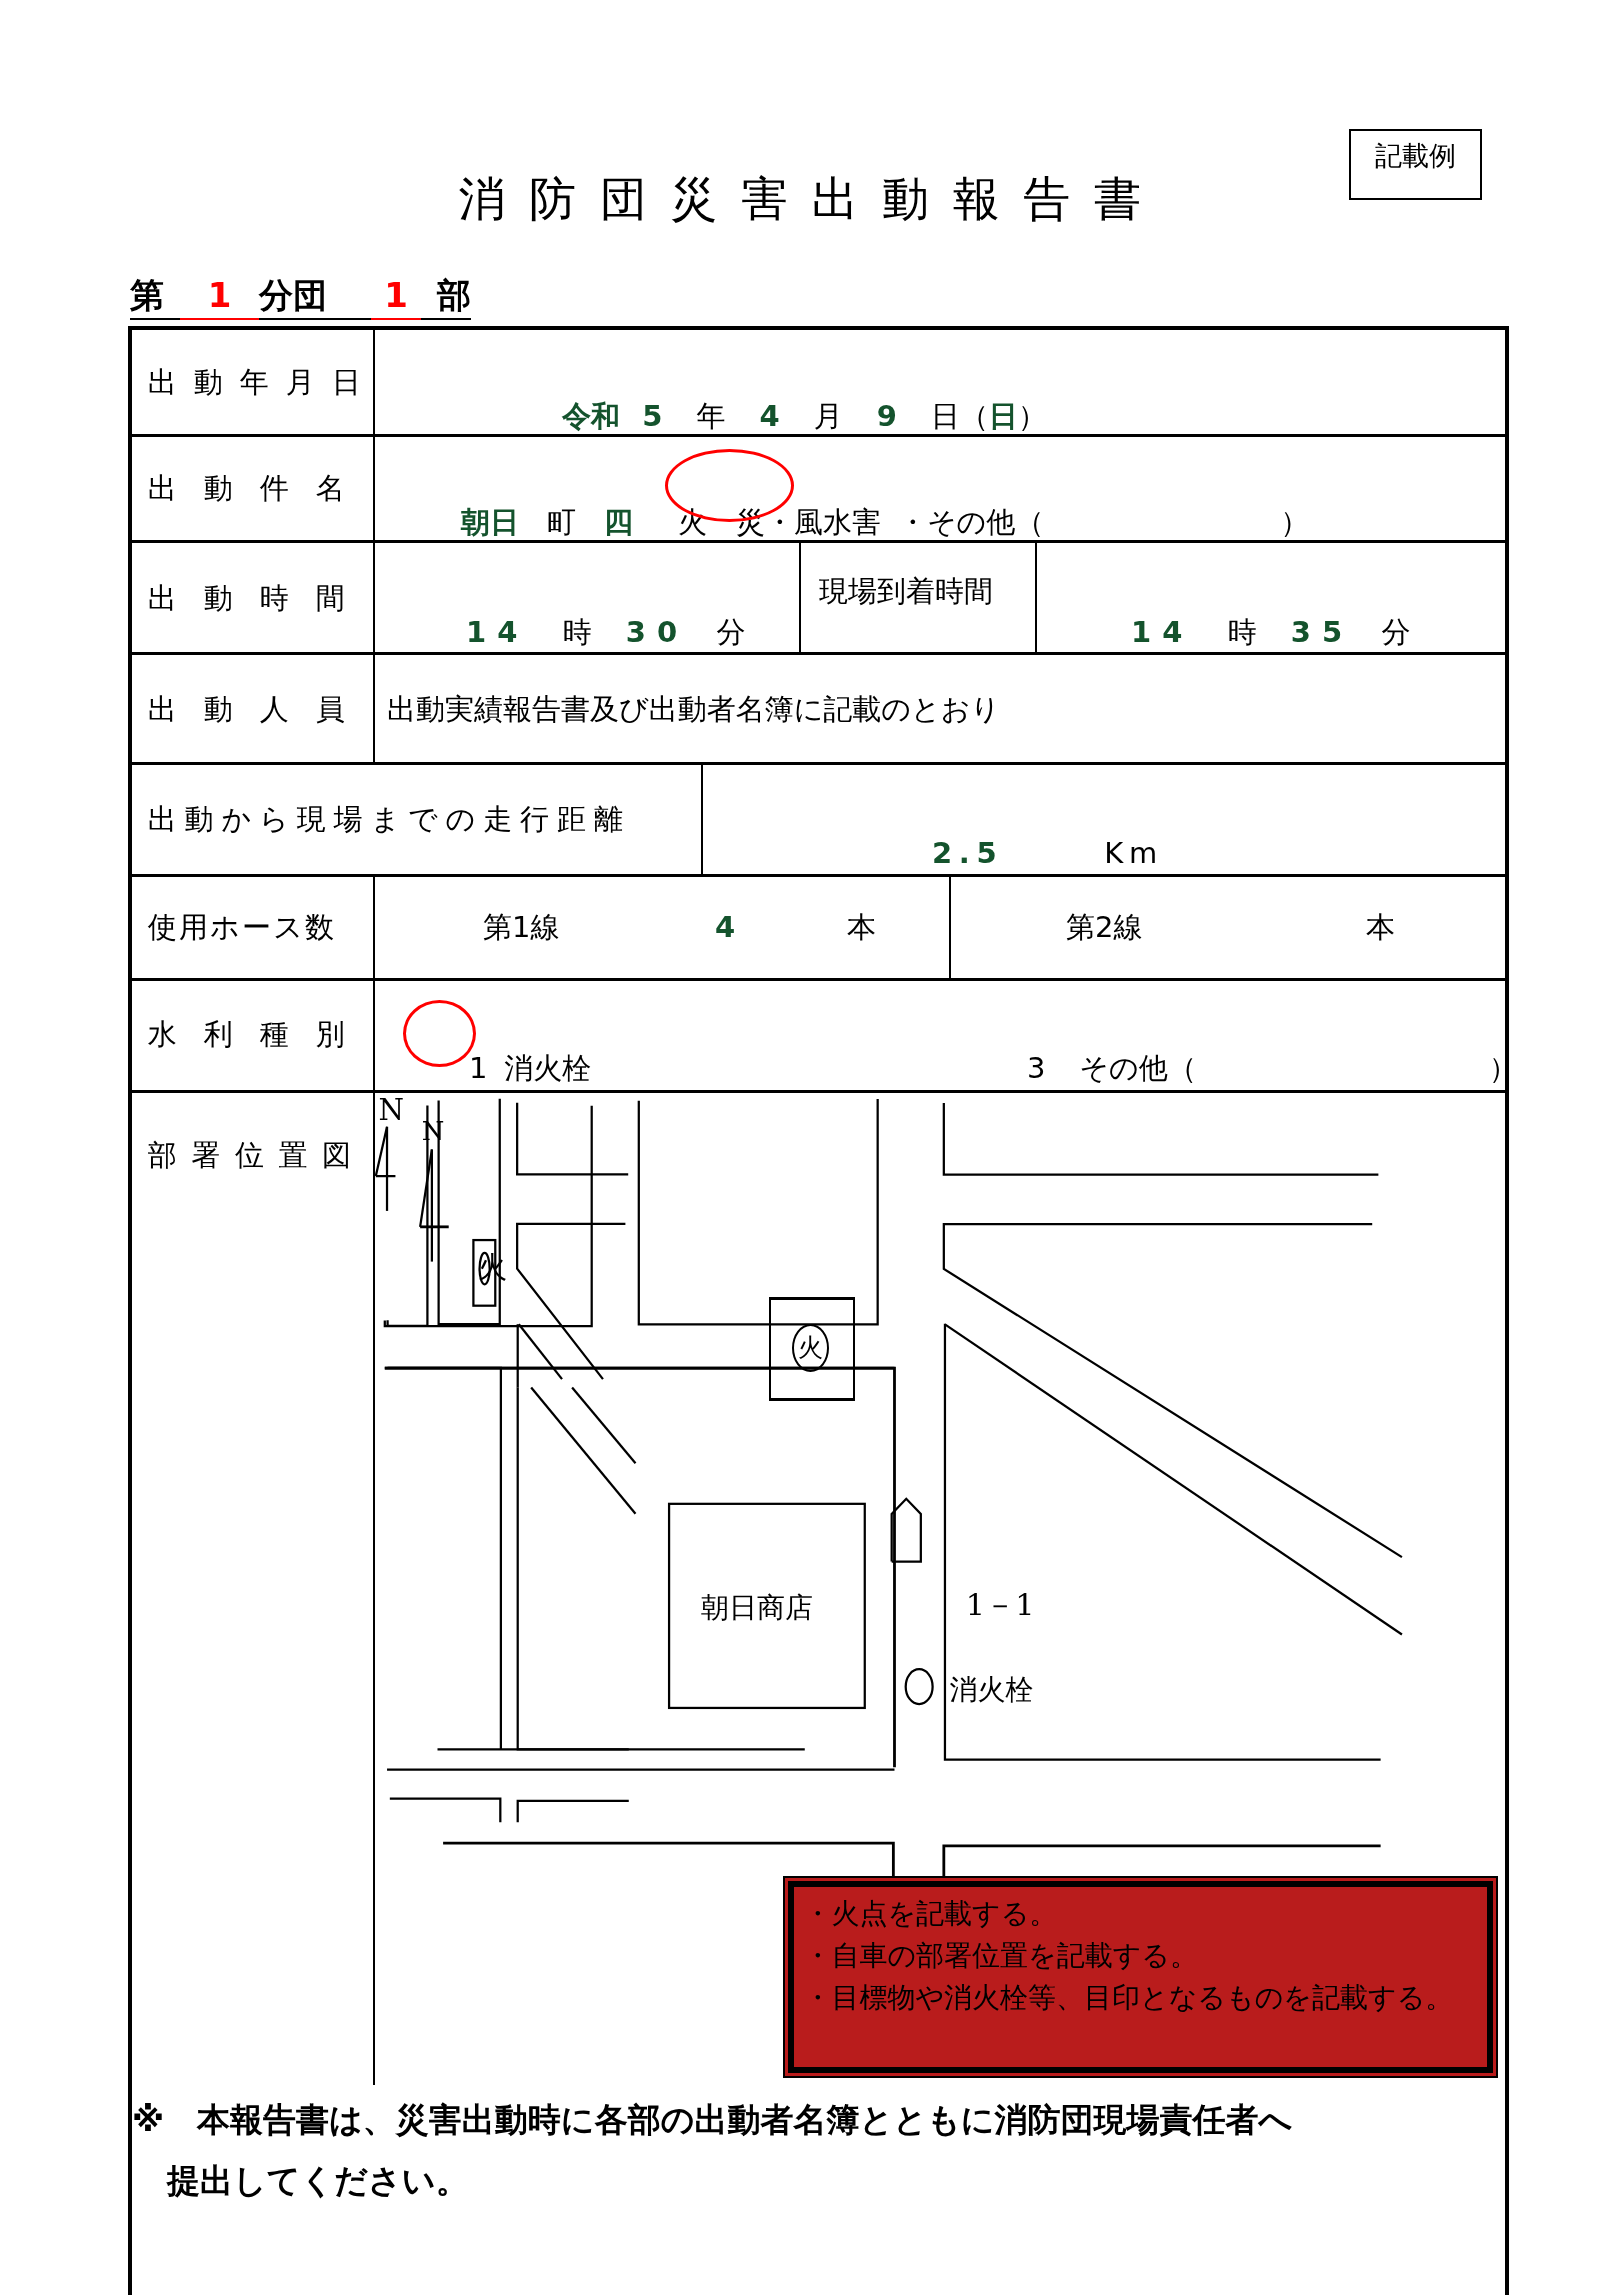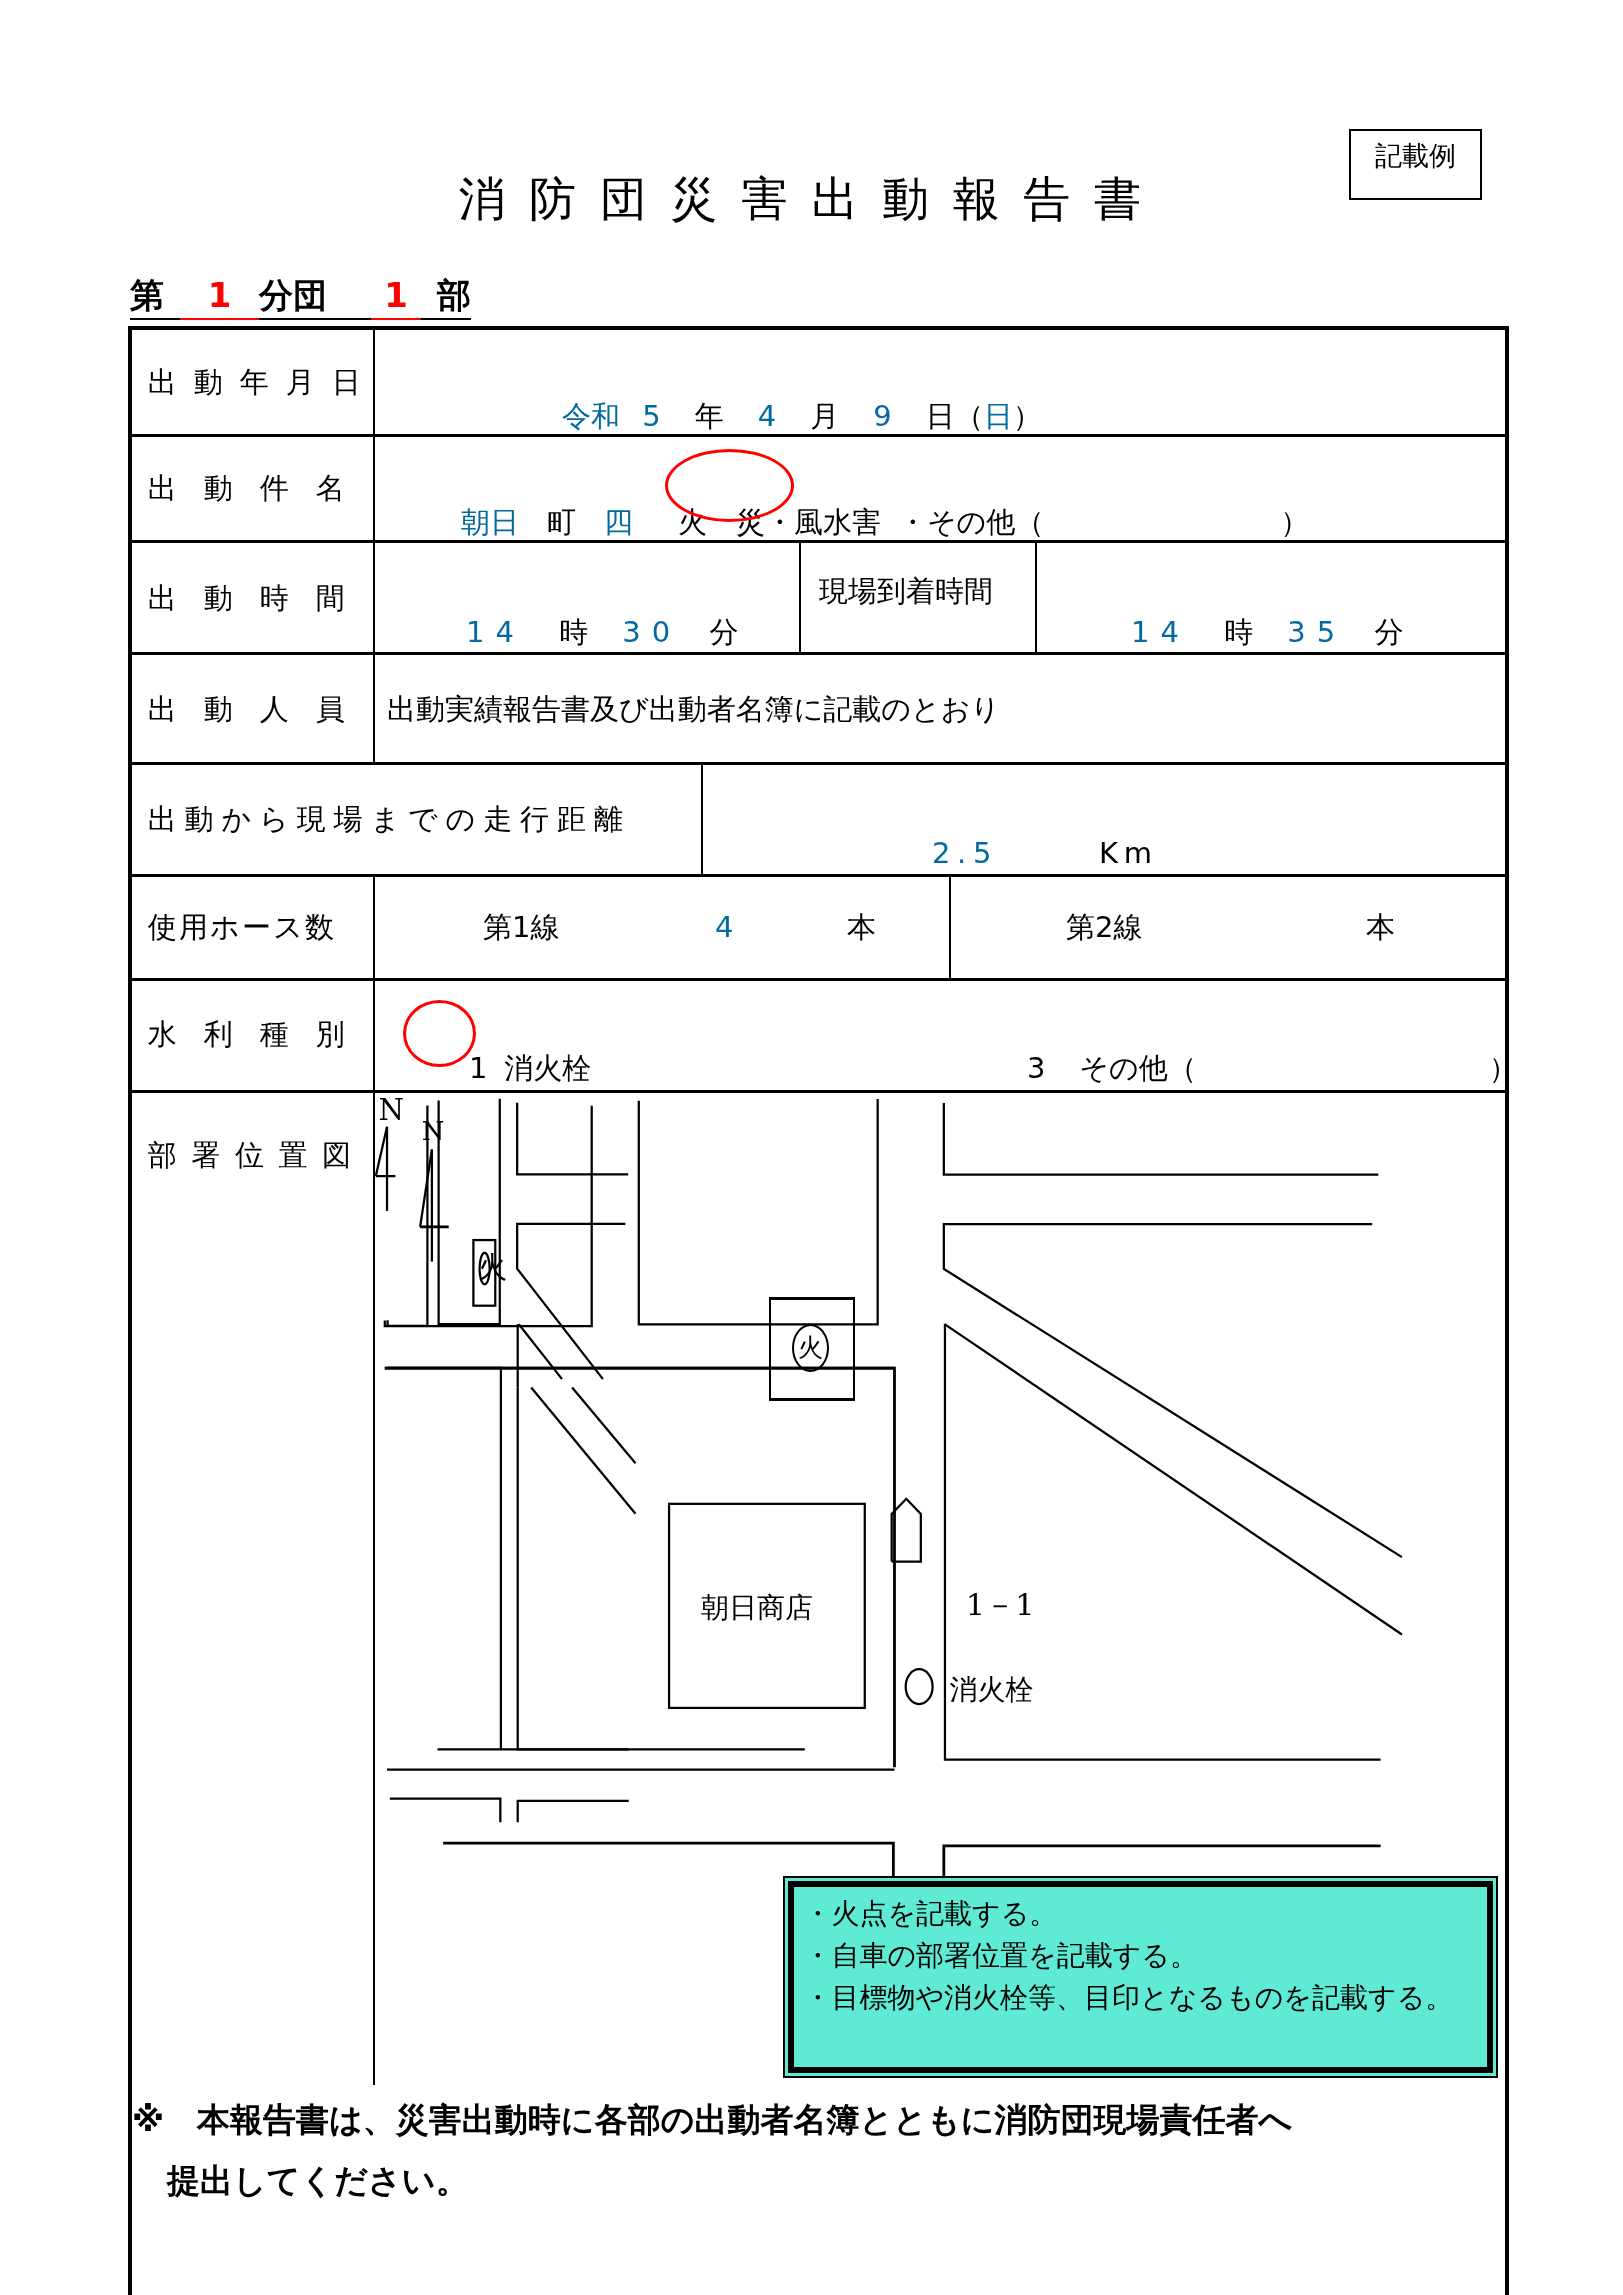--- a/index.html
+++ b/index.html
@@ -1,21 +1,21 @@
 <!DOCTYPE html>
 <html style="font-size:9px"><head>
 <meta charset="utf-8">
 <style>
   html, body { margin: 0; padding: 0; background: #ffffff; }
   body {
     width: 1623px; height: 2295px; position: relative; overflow: hidden;
     font-family: "DejaVu Sans", "Liberation Sans", sans-serif; color: #000;
   }
   .abs { position: absolute; }
-  .red { color: #0369a1; }
+  .red { color: #14532d; font-weight: bold; }
   .example-box {
     left: 1349px; top: 129px; width: 133px; height: 71px;
     border: 2.2px solid #000; box-sizing: border-box;
     font-family: "DejaVu Serif", "Liberation Serif", serif;
     font-size: 27px; text-align: center; padding-top: 6.7px;
   }
   .title {
     left: 0; width: 1623px; top: 171px; text-align: center;
     font-family: "DejaVu Serif", "Liberation Serif", serif;
     font-size: 47px; letter-spacing: 23.6px; line-height: 56px;
@@ -37,21 +37,21 @@
   .lbl { letter-spacing: 17px; }
 
   .oval-red { position: absolute; border: 3.9px solid #ff0000; border-radius: 50%; box-sizing: border-box; }
 
   .map-line { stroke: #000; stroke-width: 4; fill: none; }
   .map-text { font-family: "DejaVu Serif", "Liberation Serif", serif; font-size: 52px; }
 
   .notes-box {
     left: 783px; top: 1876px; width: 715px; height: 202px;
     border: 2.2px solid #000; box-sizing: border-box; padding: 3.4px;
-    background: #5eead4;
+    background: #b91c1c;
   }
   .notes-inner {
     width: 100%; height: 100%; border: 6.7px solid #000; box-sizing: border-box;
     padding: 5.6px 9px; font-family: "DejaVu Serif", "Liberation Serif", serif;
     font-size: 28px; line-height: 42px;
   }
   .footer {
     left: 132px; top: 2095px; font-size: 33px; font-weight: bold; line-height: 49px;
   }
 </style>

